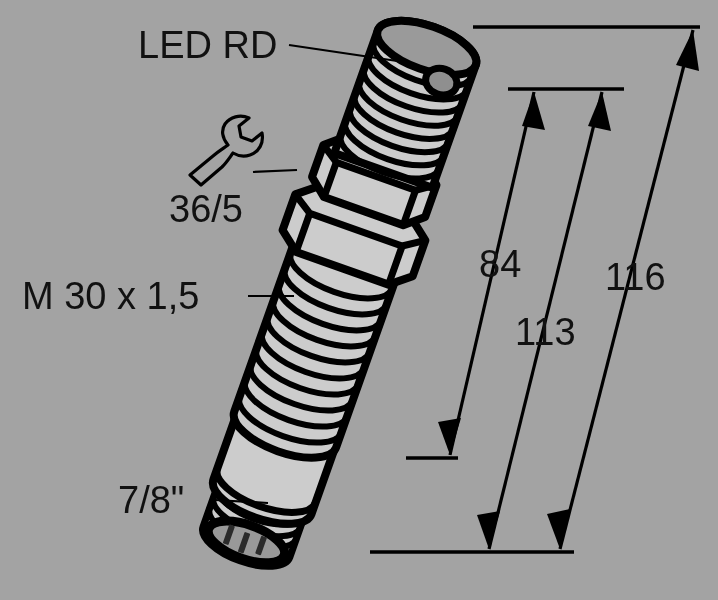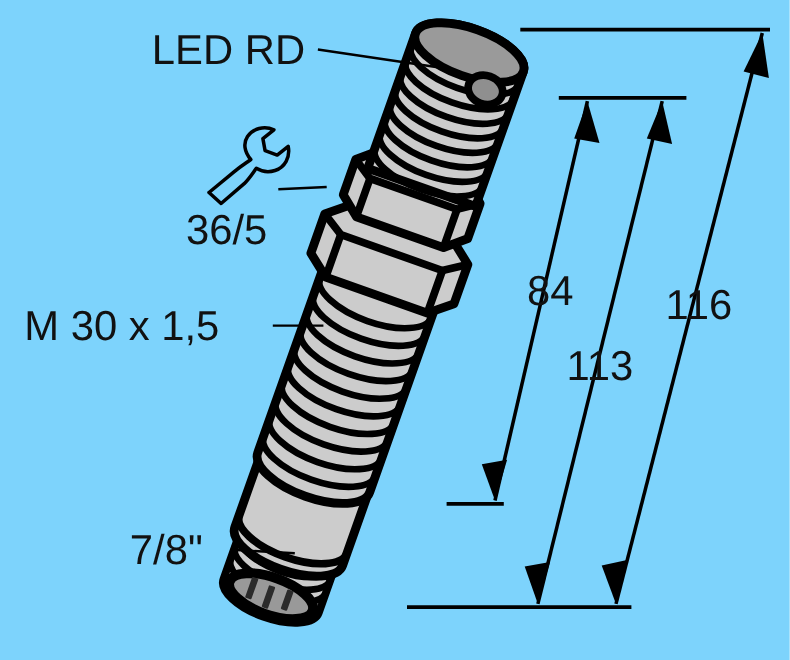--- a/index.html
+++ b/index.html
@@ -10,21 +10,21 @@
   body {
     width: 718px;
     height: 600px;
     font-family: "Liberation Sans", sans-serif;
     overflow: hidden;
   }
   #drawing-root {
     position: relative;
     width: 718px;
     height: 600px;
-    background: #7dd3fc;
+    background: #a3a3a3;
   }
   svg#tech-drawing {
     display: block;
     width: 718px;
     height: 600px;
   }
   text {
     font-family: "Liberation Sans", sans-serif;
     fill: #111111;
   }

